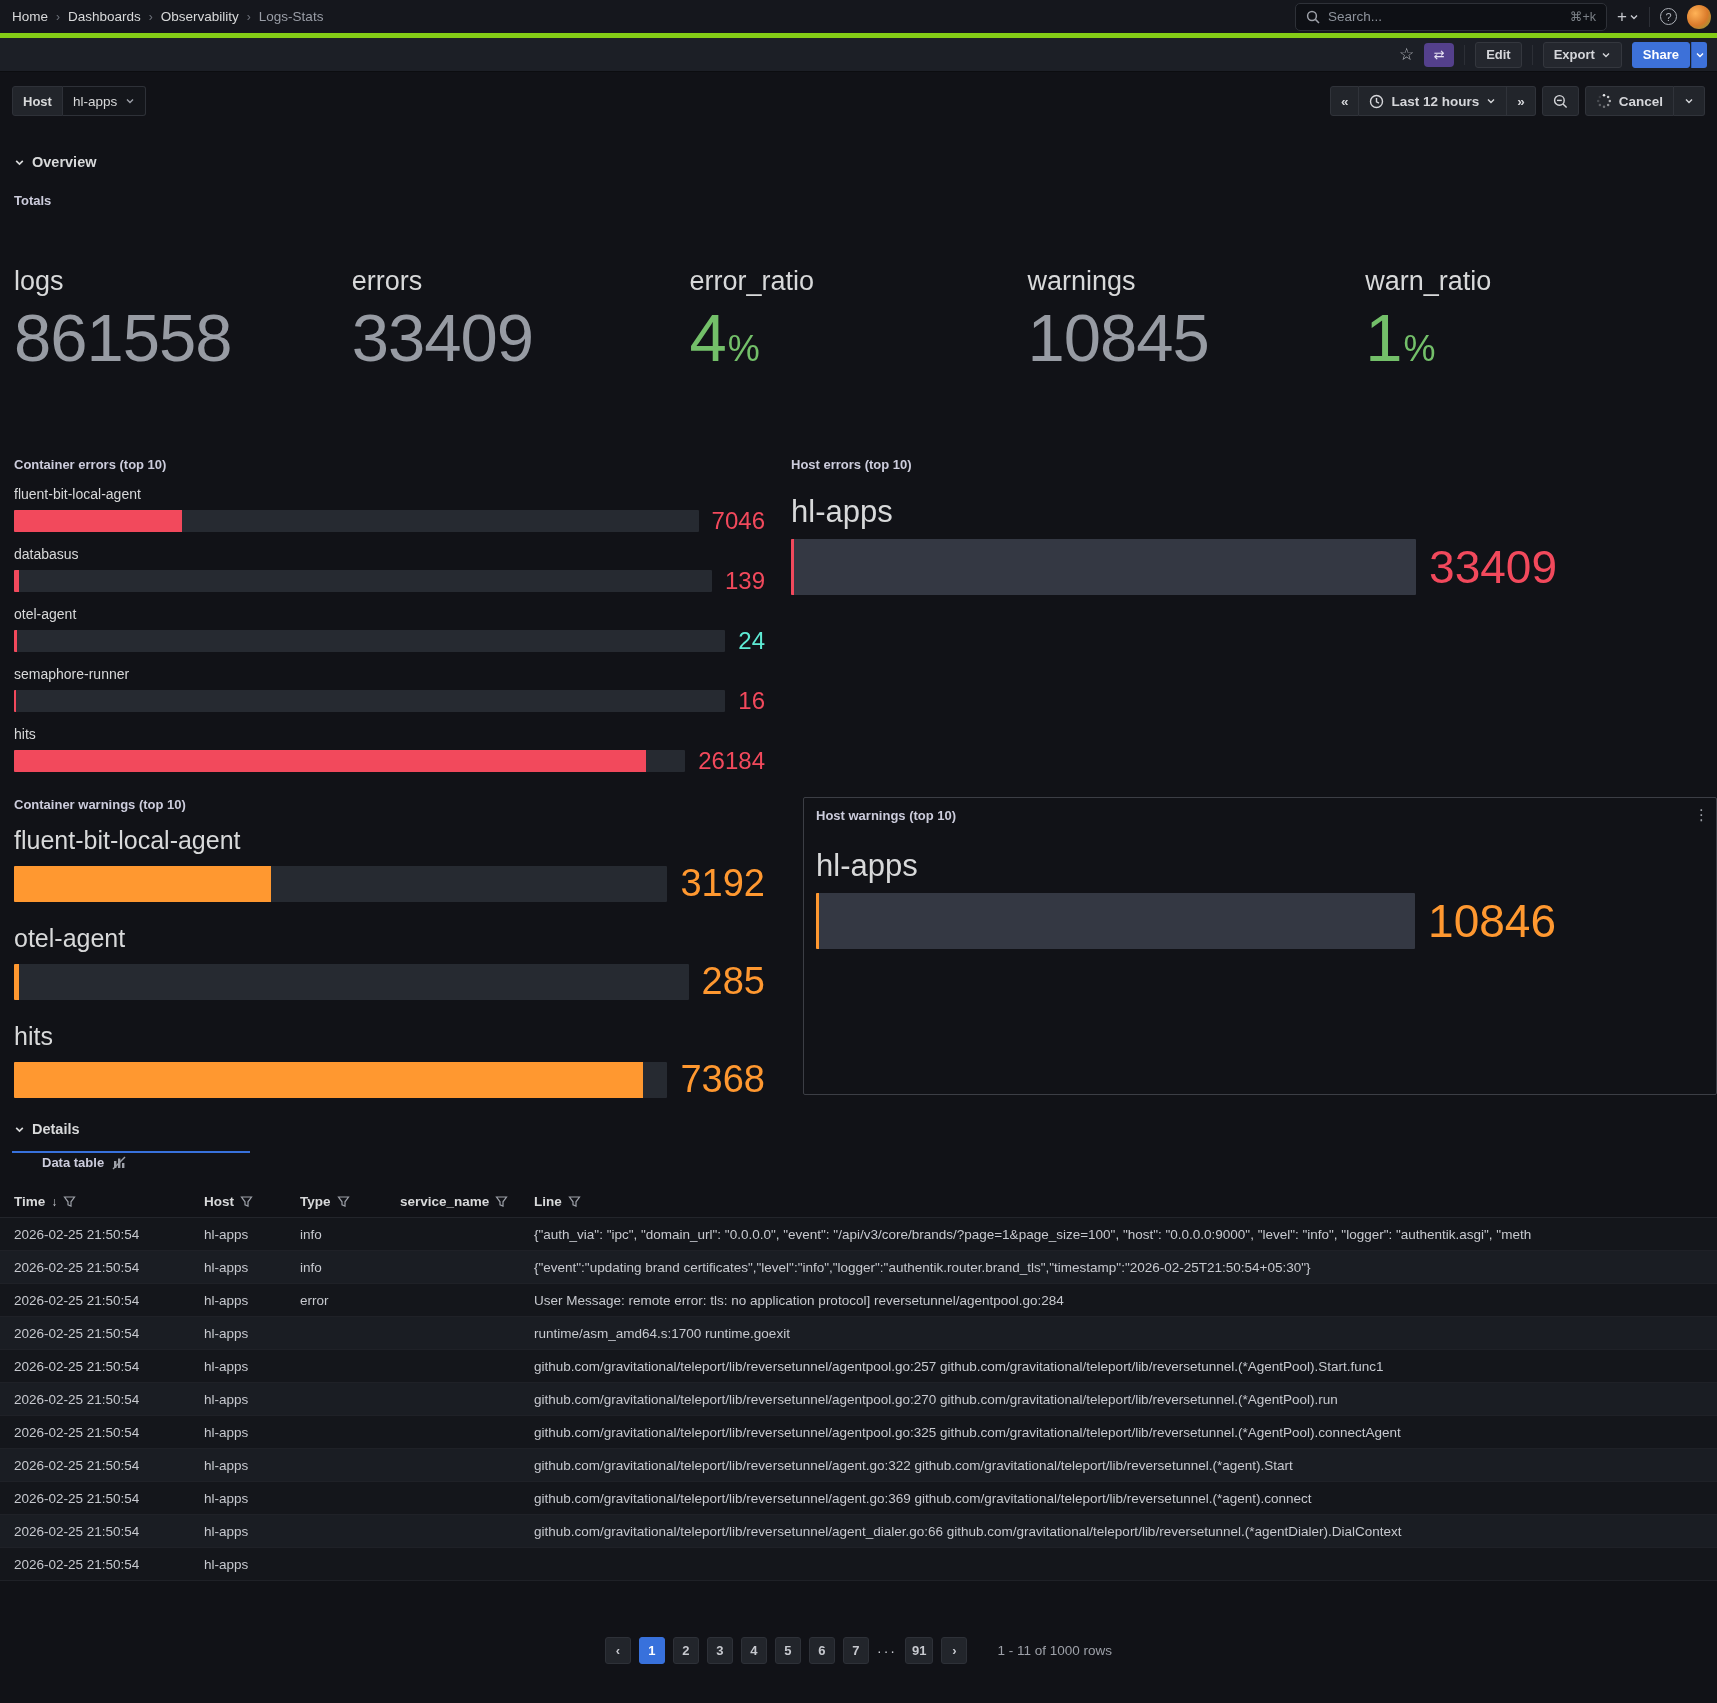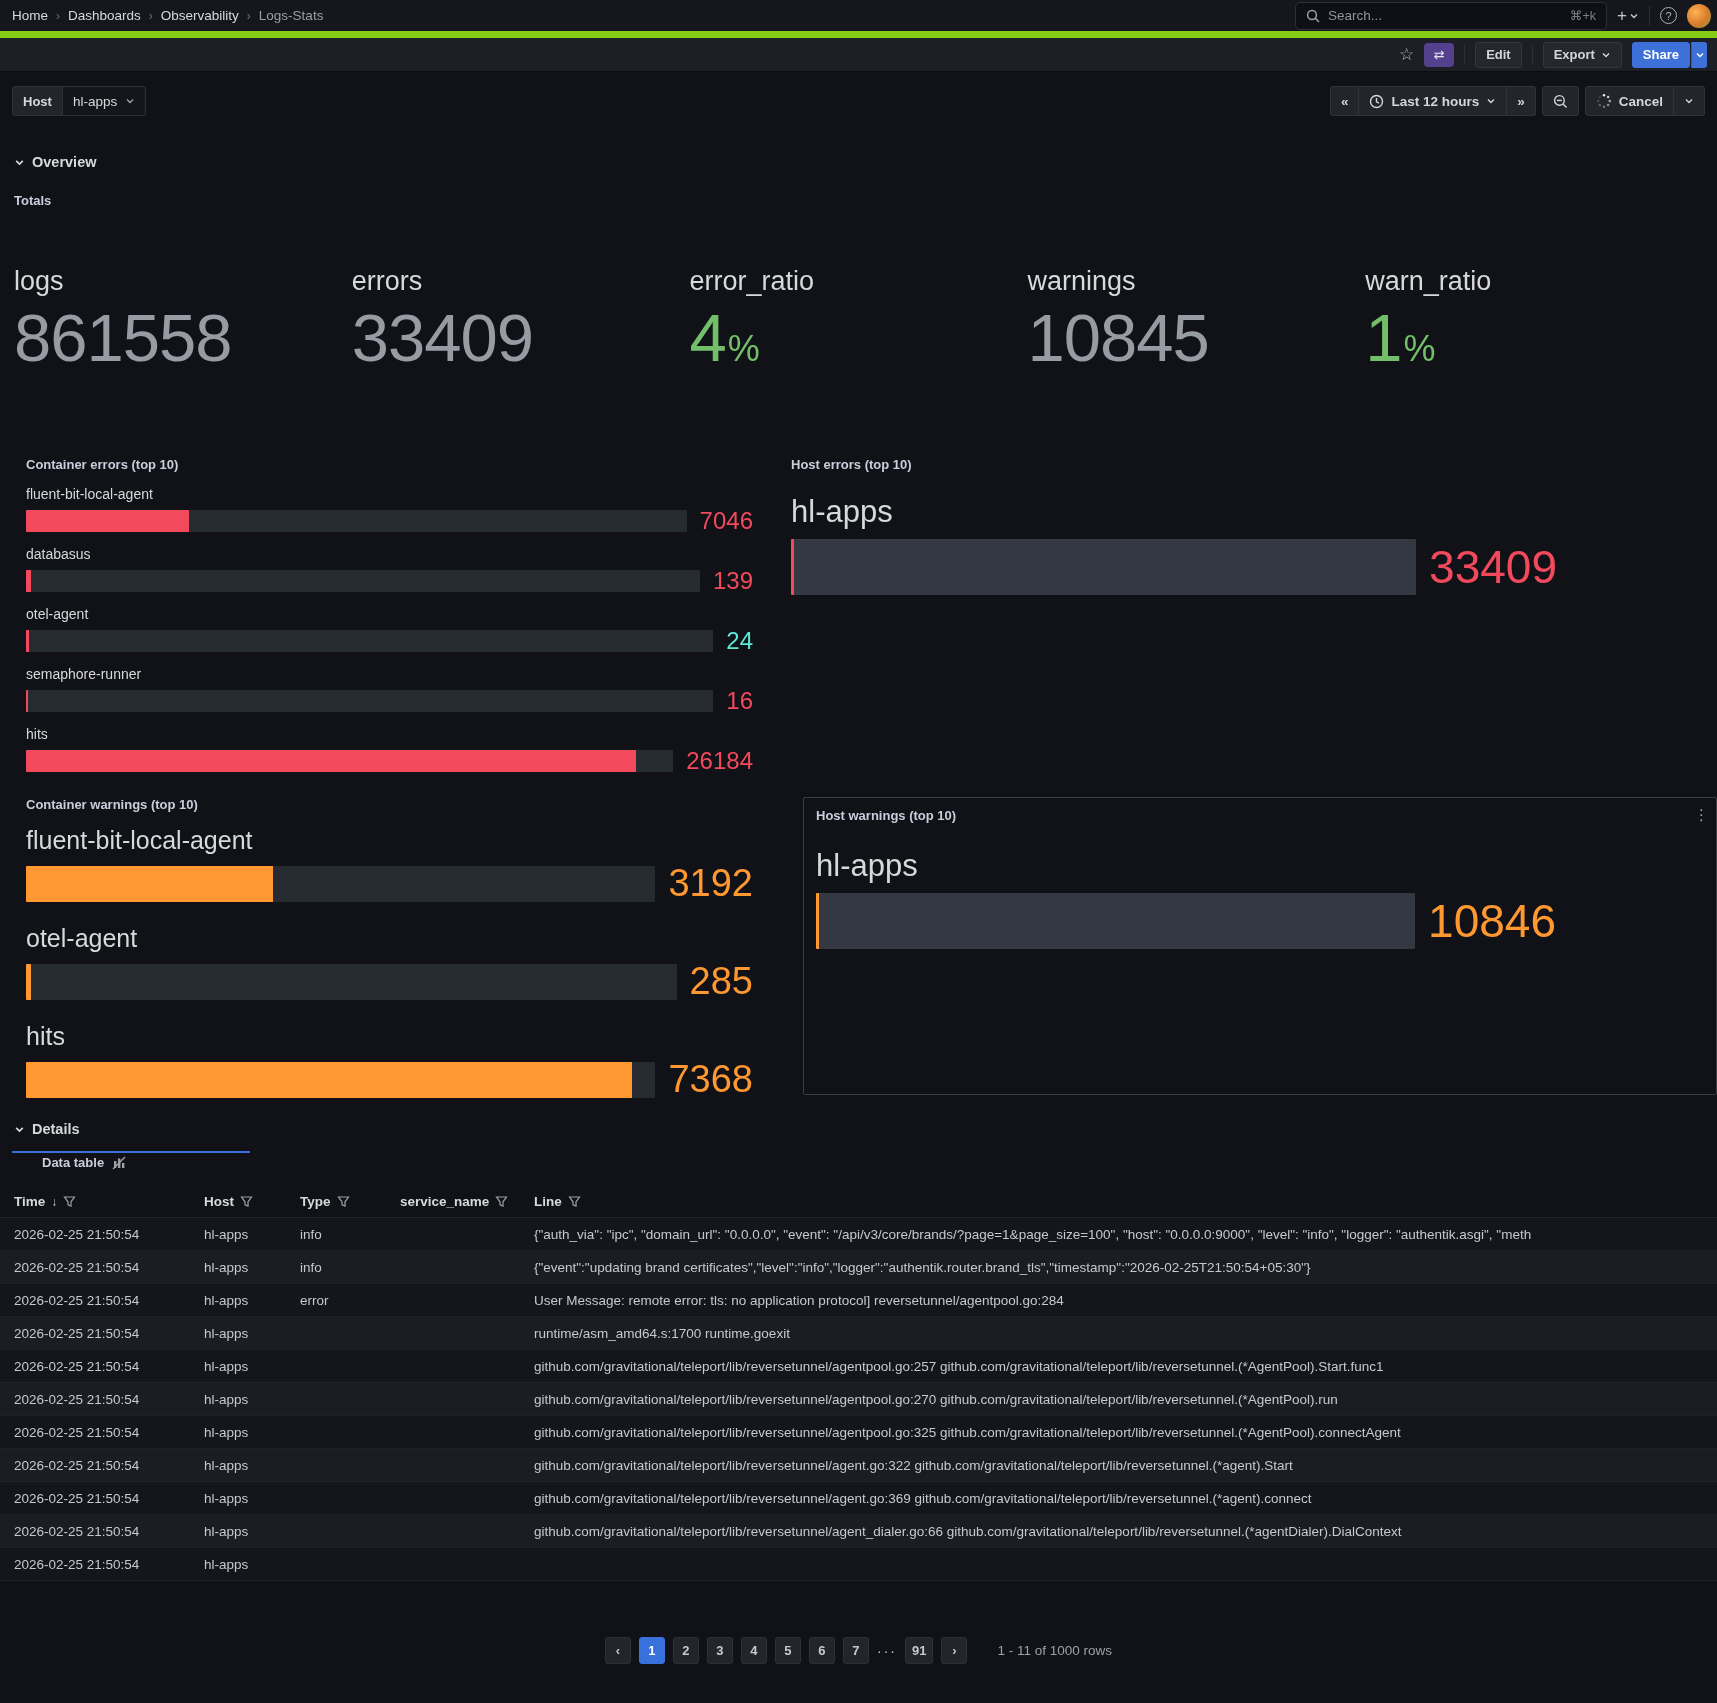--- a/index.html
+++ b/index.html
@@ -2,21 +2,21 @@
 <html><head>
 <meta charset="utf-8">
 <style>
   * { margin:0; padding:0; box-sizing:border-box; }
   html,body { width:1717px; height:1703px; overflow:hidden;
     background:#111217; color:#d8d9da;
     font-family:"Liberation Sans","DejaVu Sans",sans-serif; }
   svg { display:block; }
 
   
-  .topnav { height:38px; background:#15171d; border-bottom:7px solid #84cc16;
+  .topnav { height:38px; background:#15171d; border-bottom:5px solid #84cc16;
     display:flex; align-items:center; padding:0 12px; }
   .crumbs { display:flex; align-items:center; gap:8px; font-size:13.5px; }
   .crumb { color:#d8d9da; cursor:pointer; }
   .crumb.current { color:#9a9ea7; }
   .crumb-sep { color:#6d717a; font-size:12px; }
   .nav-right { margin-left:auto; display:flex; align-items:center; gap:10px; }
   .searchbox { width:312px; height:28px; background:#0e1015; border:1px solid #2e3138;
     border-radius:5px; display:flex; align-items:center; padding:0 10px; gap:8px; }
   .searchbox .ph { color:#8e939c; font-size:13.5px; flex:1; }
   .kbd-hint { color:#7b8087; font-size:12.5px; }
@@ -70,21 +70,21 @@
   .panel-label { font-size:13px; font-weight:600; color:#ccccdc; padding:0 14px; margin-top:23px; }
   .stats-row { display:grid; grid-template-columns:repeat(5,1fr); padding:0 14px; margin-top:58px; }
   .stat-name { font-size:27px; color:#d8d9da; }
   .stat-value { font-size:67px; font-weight:500; letter-spacing:-1px; line-height:1.05;
     margin-top:6px; display:flex; align-items:baseline; }
   .stat-suffix { font-size:36px; font-weight:500; margin-left:2px; }
 
   
   .charts-grid { display:grid; grid-template-columns:779px 1fr; margin-top:84px;
     grid-template-rows:340px 298px; }
-  .chart { padding:0 26px; position:relative; }
+  .chart { padding:0 14px; position:relative; }
   .chart.right { padding:0 0 0 12px; }
   .panel-hdr { display:flex; align-items:center; }
   .chart-title { font-size:13px; font-weight:600; color:#ccccdc; cursor:pointer; }
   .kebab { margin-left:auto; color:#9da0a8; font-size:15px; letter-spacing:1px;
     cursor:pointer; padding:2px 6px; }
   .chart.bordered { border:1px solid #3c3e45; border-radius:2px; padding:6px 0 0 12px;margin-left:24px; }
   .bars { margin-top:14px; }
   .bar-row { margin-bottom:11px; }
   .bar-label { color:#d8d9da; margin-bottom:5px; }
   .bar-line { display:flex; align-items:center; }

